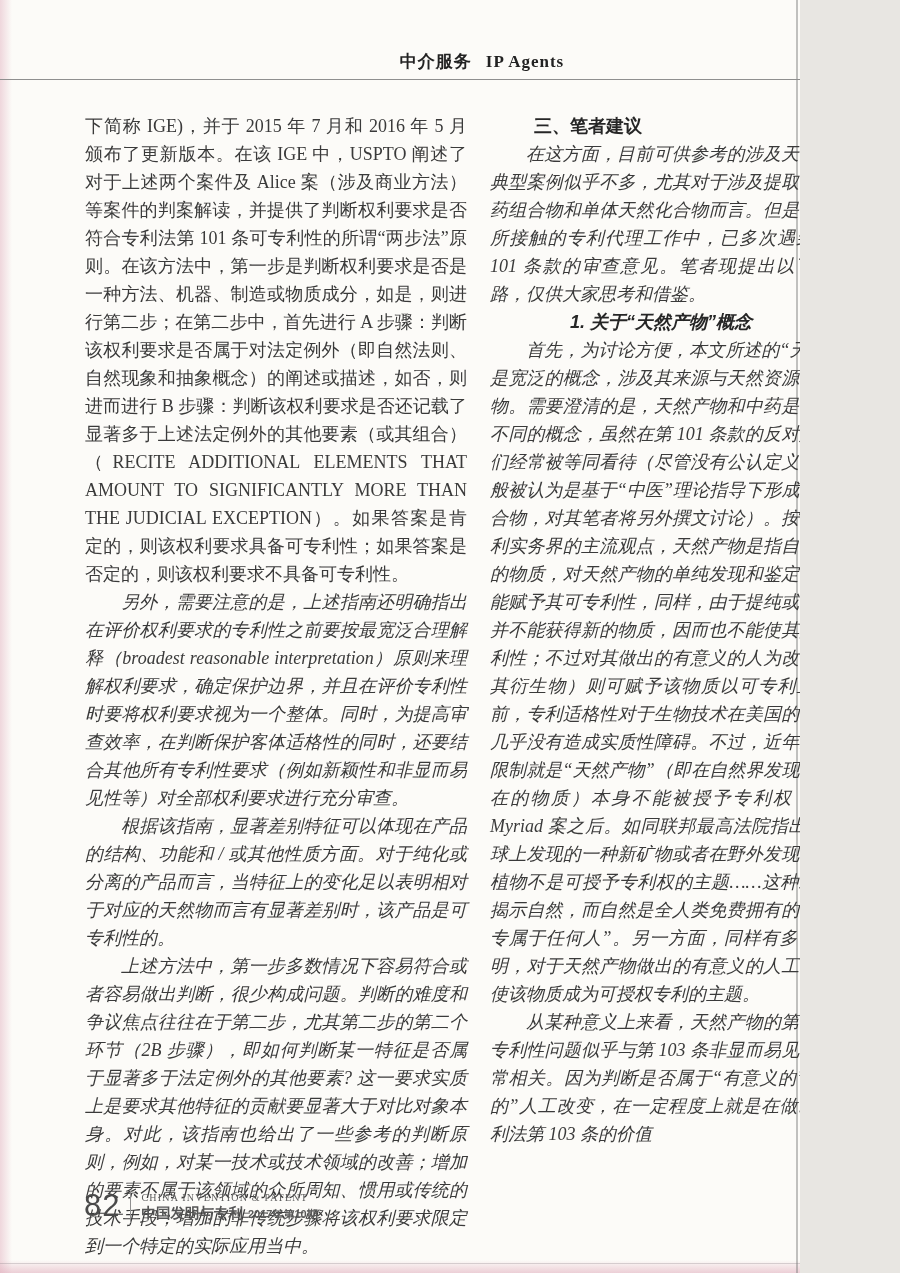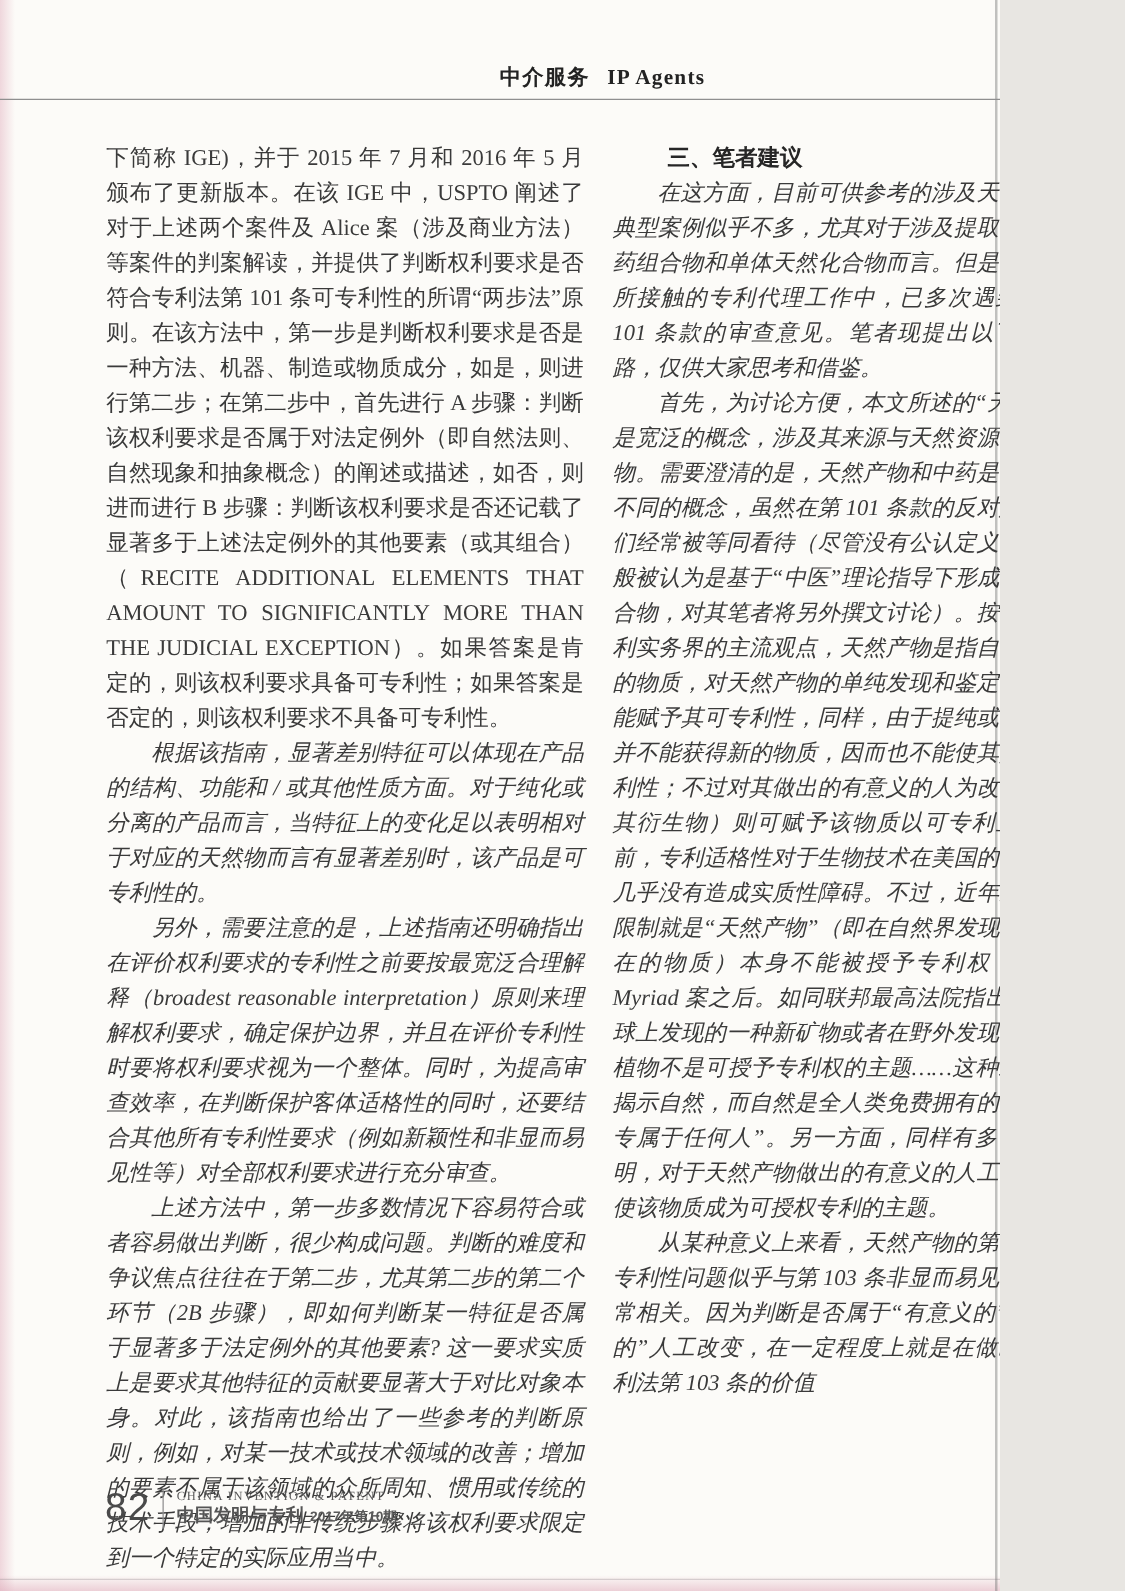--- a/index.html
+++ b/index.html
@@ -102,28 +102,29 @@
 
   <div class="header-title">
     <span class="cn">中介服务</span><span class="en">IP Agents</span>
   </div>
   <div class="header-rule"></div>
 
   <main class="columns">
 
     <section class="col">
       <p>下简称 IGE)，并于 2015 年 7 月和 2016 年 5 月颁布了更新版本。在该 IGE 中，USPTO 阐述了对于上述两个案件及 Alice 案（涉及商业方法）等案件的判案解读，并提供了判断权利要求是否符合专利法第 101 条可专利性的所谓“两步法”原则。在该方法中，第一步是判断权利要求是否是一种方法、机器、制造或物质成分，如是，则进行第二步；在第二步中，首先进行 A 步骤：判断该权利要求是否属于对法定例外（即自然法则、自然现象和抽象概念）的阐述或描述，如否，则进而进行 B 步骤：判断该权利要求是否还记载了显著多于上述法定例外的其他要素（或其组合）（RECITE ADDITIONAL ELEMENTS THAT AMOUNT TO SIGNIFICANTLY MORE THAN THE JUDICIAL EXCEPTION）。如果答案是肯定的，则该权利要求具备可专利性；如果答案是否定的，则该权利要求不具备可专利性。</p>
+      <p class="indent">另外，需要注意的是，上述指南还明确指出在评价权利要求的专利性之前要按最宽泛合理解释（broadest reasonable interpretation）原则来理解权利要求，确定保护边界，并且在评价专利性时要将权利要求视为一个整体。同时，为提高审查效率，在判断保护客体适格性的同时，还要结合其他所有专利性要求（例如新颖性和非显而易见性等）对全部权利要求进行充分审查。</p>
       <p class="indent">根据该指南，显著差别特征可以体现在产品的结构、功能和 / 或其他性质方面。对于纯化或分离的产品而言，当特征上的变化足以表明相对于对应的天然物而言有显著差别时，该产品是可专利性的。</p>
-      <p class="indent">另外，需要注意的是，上述指南还明确指出在评价权利要求的专利性之前要按最宽泛合理解释（broadest reasonable interpretation）原则来理解权利要求，确定保护边界，并且在评价专利性时要将权利要求视为一个整体。同时，为提高审查效率，在判断保护客体适格性的同时，还要结合其他所有专利性要求（例如新颖性和非显而易见性等）对全部权利要求进行充分审查。</p>
       <p class="indent">上述方法中，第一步多数情况下容易符合或者容易做出判断，很少构成问题。判断的难度和争议焦点往往在于第二步，尤其第二步的第二个环节（2B 步骤），即如何判断某一特征是否属于显著多于法定例外的其他要素? 这一要求实质上是要求其他特征的贡献要显著大于对比对象本身。对此，该指南也给出了一些参考的判断原则，例如，对某一技术或技术领域的改善；增加的要素不属于该领域的众所周知、惯用或传统的技术手段；增加的非传统步骤将该权利要求限定到一个特定的实际应用当中。</p>
     </section>
 
     <section class="col">
       <h2>三、笔者建议</h2>
       <p class="indent">在这方面，目前可供参考的涉及天然产物的典型案例似乎不多，尤其对于涉及提取分离的中药组合物和单体天然化合物而言。但是，在笔者所接触的专利代理工作中，已多次遇到涉及第 101 条款的审查意见。笔者现提出以下处理思路，仅供大家思考和借鉴。</p>
+      <h3 class="indent">1. 关于“天然产物”概念</h3>
       <p class="indent">首先，为讨论方便，本文所述的“天然产物”是宽泛的概念，涉及其来源与天然资源有关的产物。需要澄清的是，天然产物和中药是两个相当不同的概念，虽然在第 101 条款的反对意见中它们经常被等同看待（尽管没有公认定义，后者一般被认为是基于“中医”理论指导下形成的药物组合物，对其笔者将另外撰文讨论）。按照美国专利实务界的主流观点，天然产物是指自然界存在的物质，对天然产物的单纯发现和鉴定行为并不能赋予其可专利性，同样，由于提纯或分离过程并不能获得新的物质，因而也不能使其具有可专利性；不过对其做出的有意义的人为改变（例如其衍生物）则可赋予该物质以可专利主题。此前，专利适格性对于生物技术在美国的专利授权几乎没有造成实质性障碍。不过，近年来最大的限制就是“天然产物”（即在自然界发现的天然存在的物质）本身不能被授予专利权，尤其是 Myriad 案之后。如同联邦最高法院指出的“在地球上发现的一种新矿物或者在野外发现的一种新植物不是可授予专利权的主题……这种发现属于揭示自然，而自然是全人类免费拥有的并且不能专属于任何人”。另一方面，同样有多个案例表明，对于天然产物做出的有意义的人工改变可以使该物质成为可授权专利的主题。</p>
       <p class="indent">从某种意义上来看，天然产物的第 101 条可专利性问题似乎与第 103 条非显而易见性问题非常相关。因为判断是否属于“有意义的”“实质性的”人工改变，在一定程度上就是在做出美国专利法第 103 条的价值</p>
     </section>
 
   </main>
 
   <footer class="footer">
     <span class="page-num">82</span>
     <span class="footer-divider"></span>
     <span class="journal">

